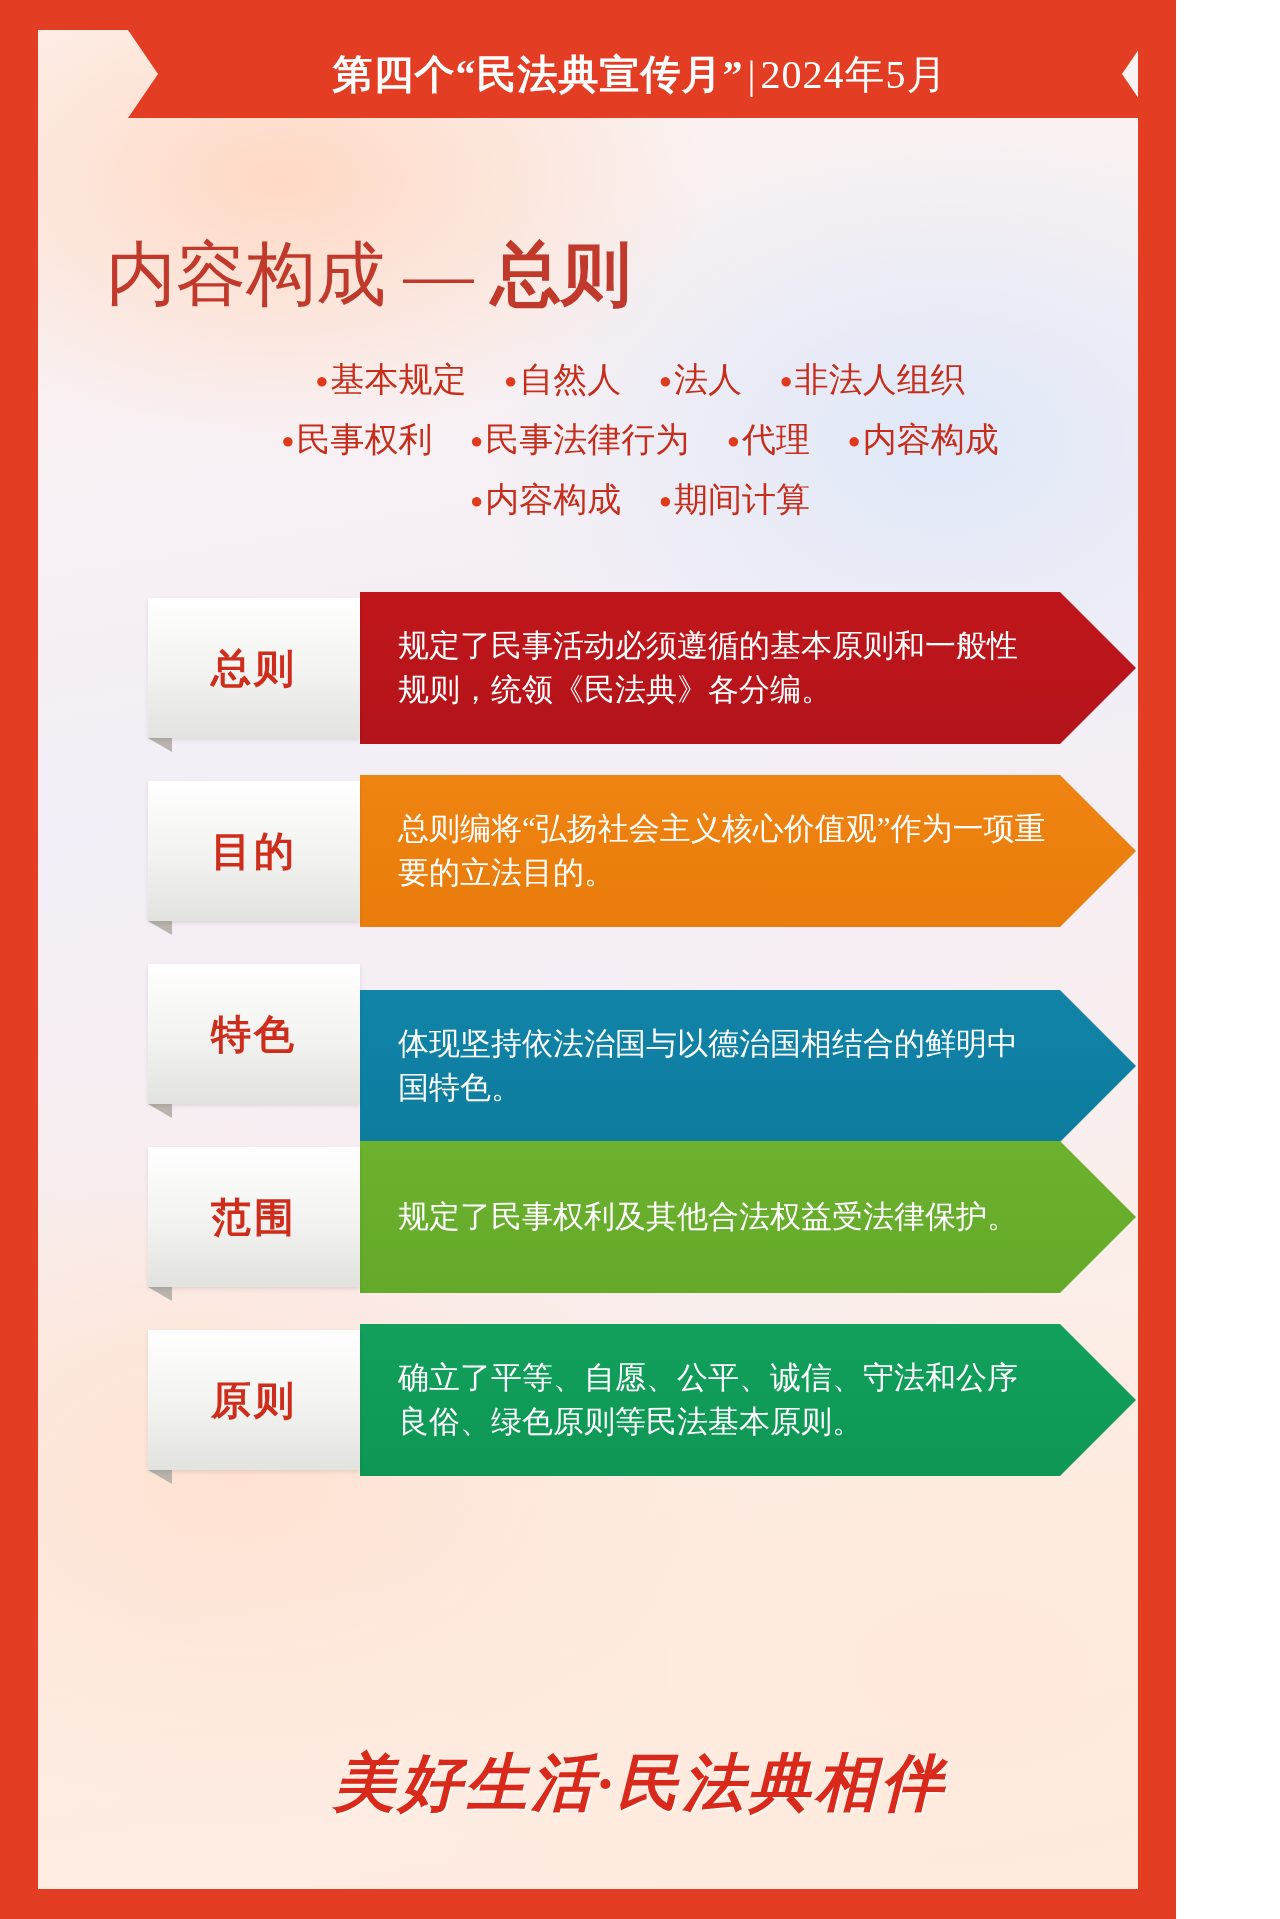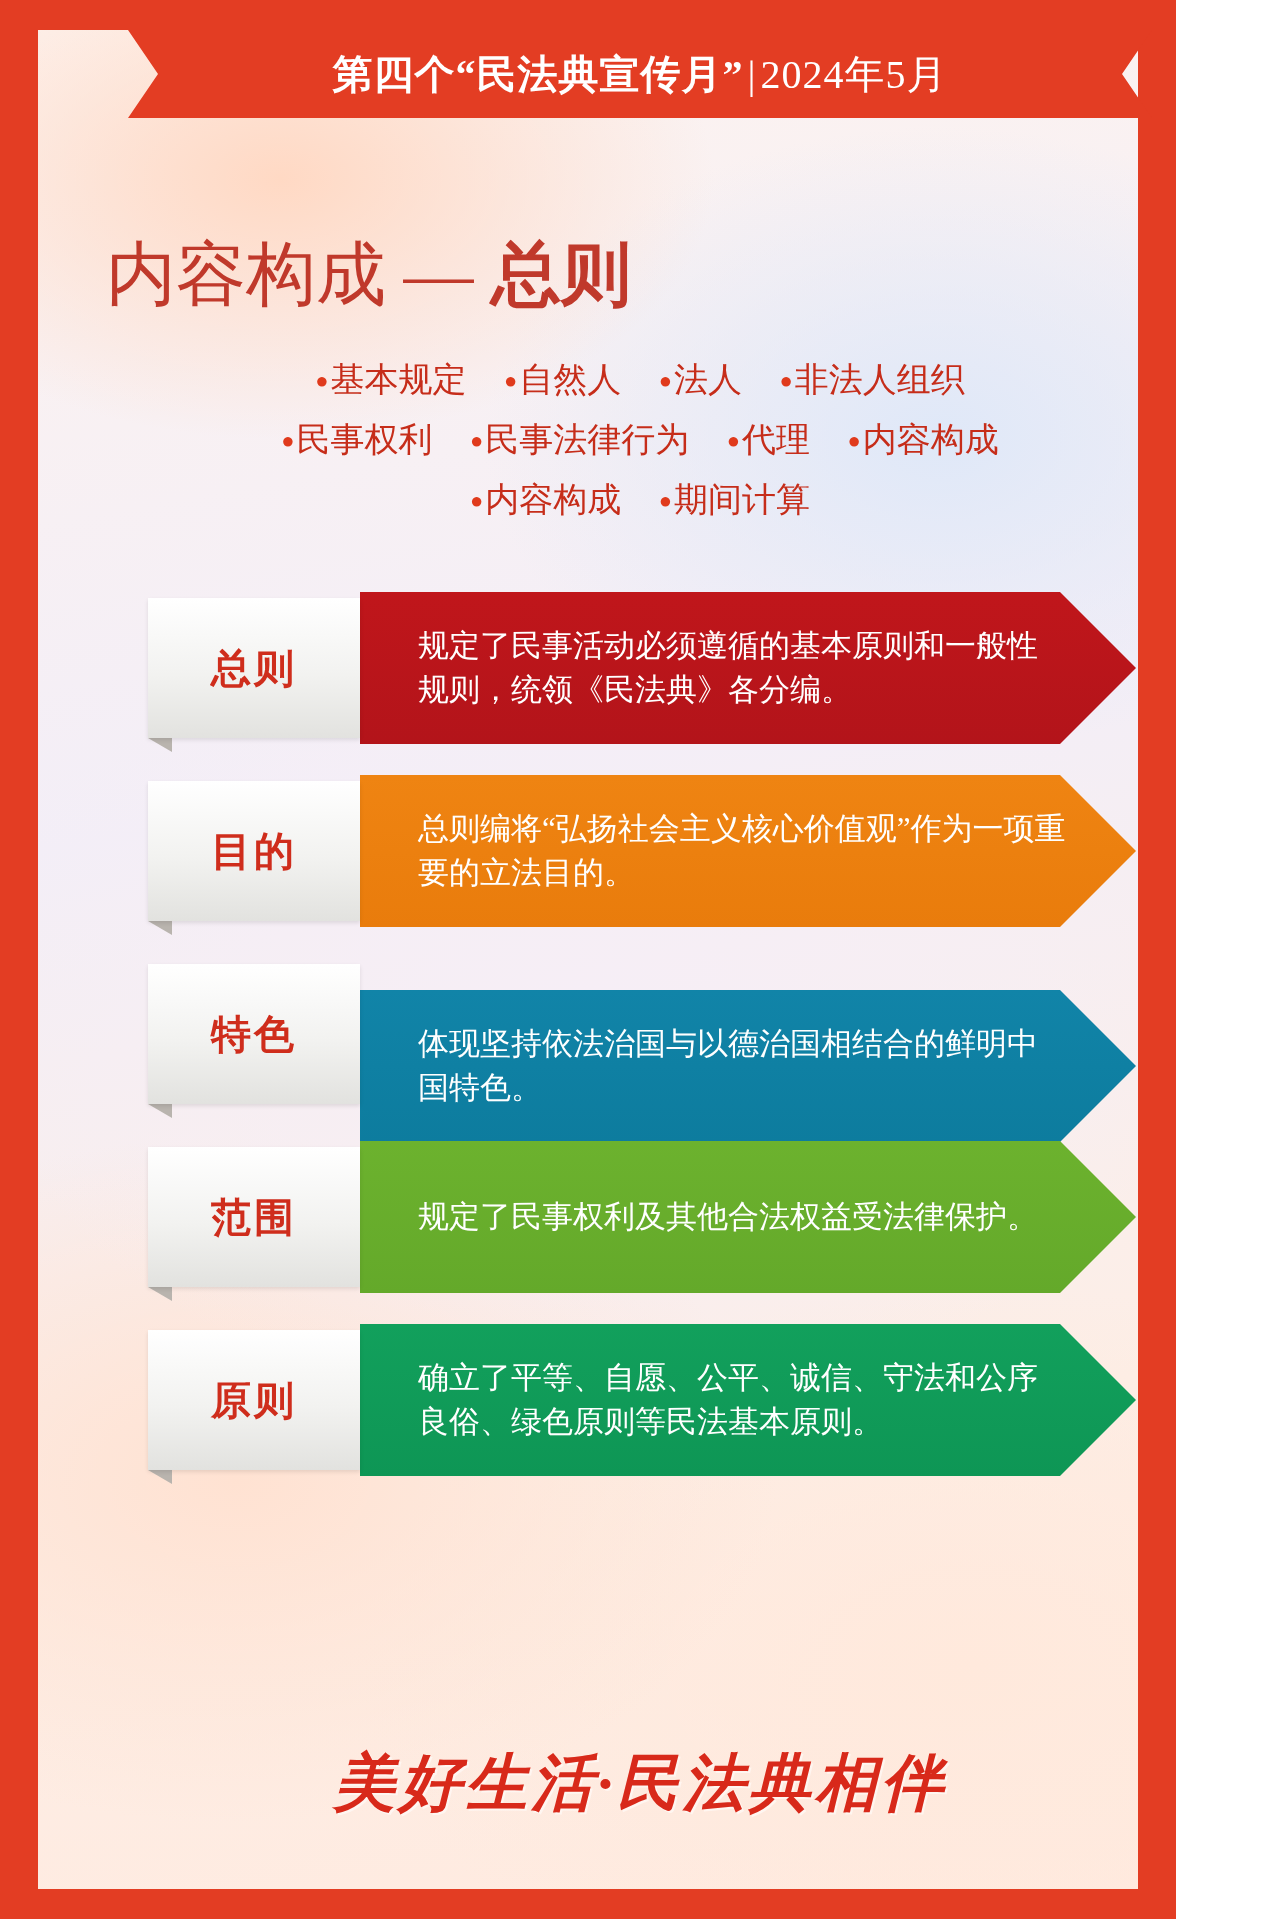--- a/index.html
+++ b/index.html
@@ -160,21 +160,20 @@
   .arrow {
     position: absolute;
     left: 360px;
     top: 0;
     width: 776px;
     height: 152px;
     clip-path: polygon(0 0, 700px 0, 776px 76px, 700px 152px, 0 152px);
     z-index: 1;
     display: flex;
     align-items: center;
-    padding-left: 20px;
   }
   .arrow-text {
     color: #ffffff;
     font-size: 31px;
     line-height: 1.42;
     padding-left: 38px;
     padding-right: 90px;
     font-family: "Liberation Serif", "DejaVu Serif", serif;
   }
 

